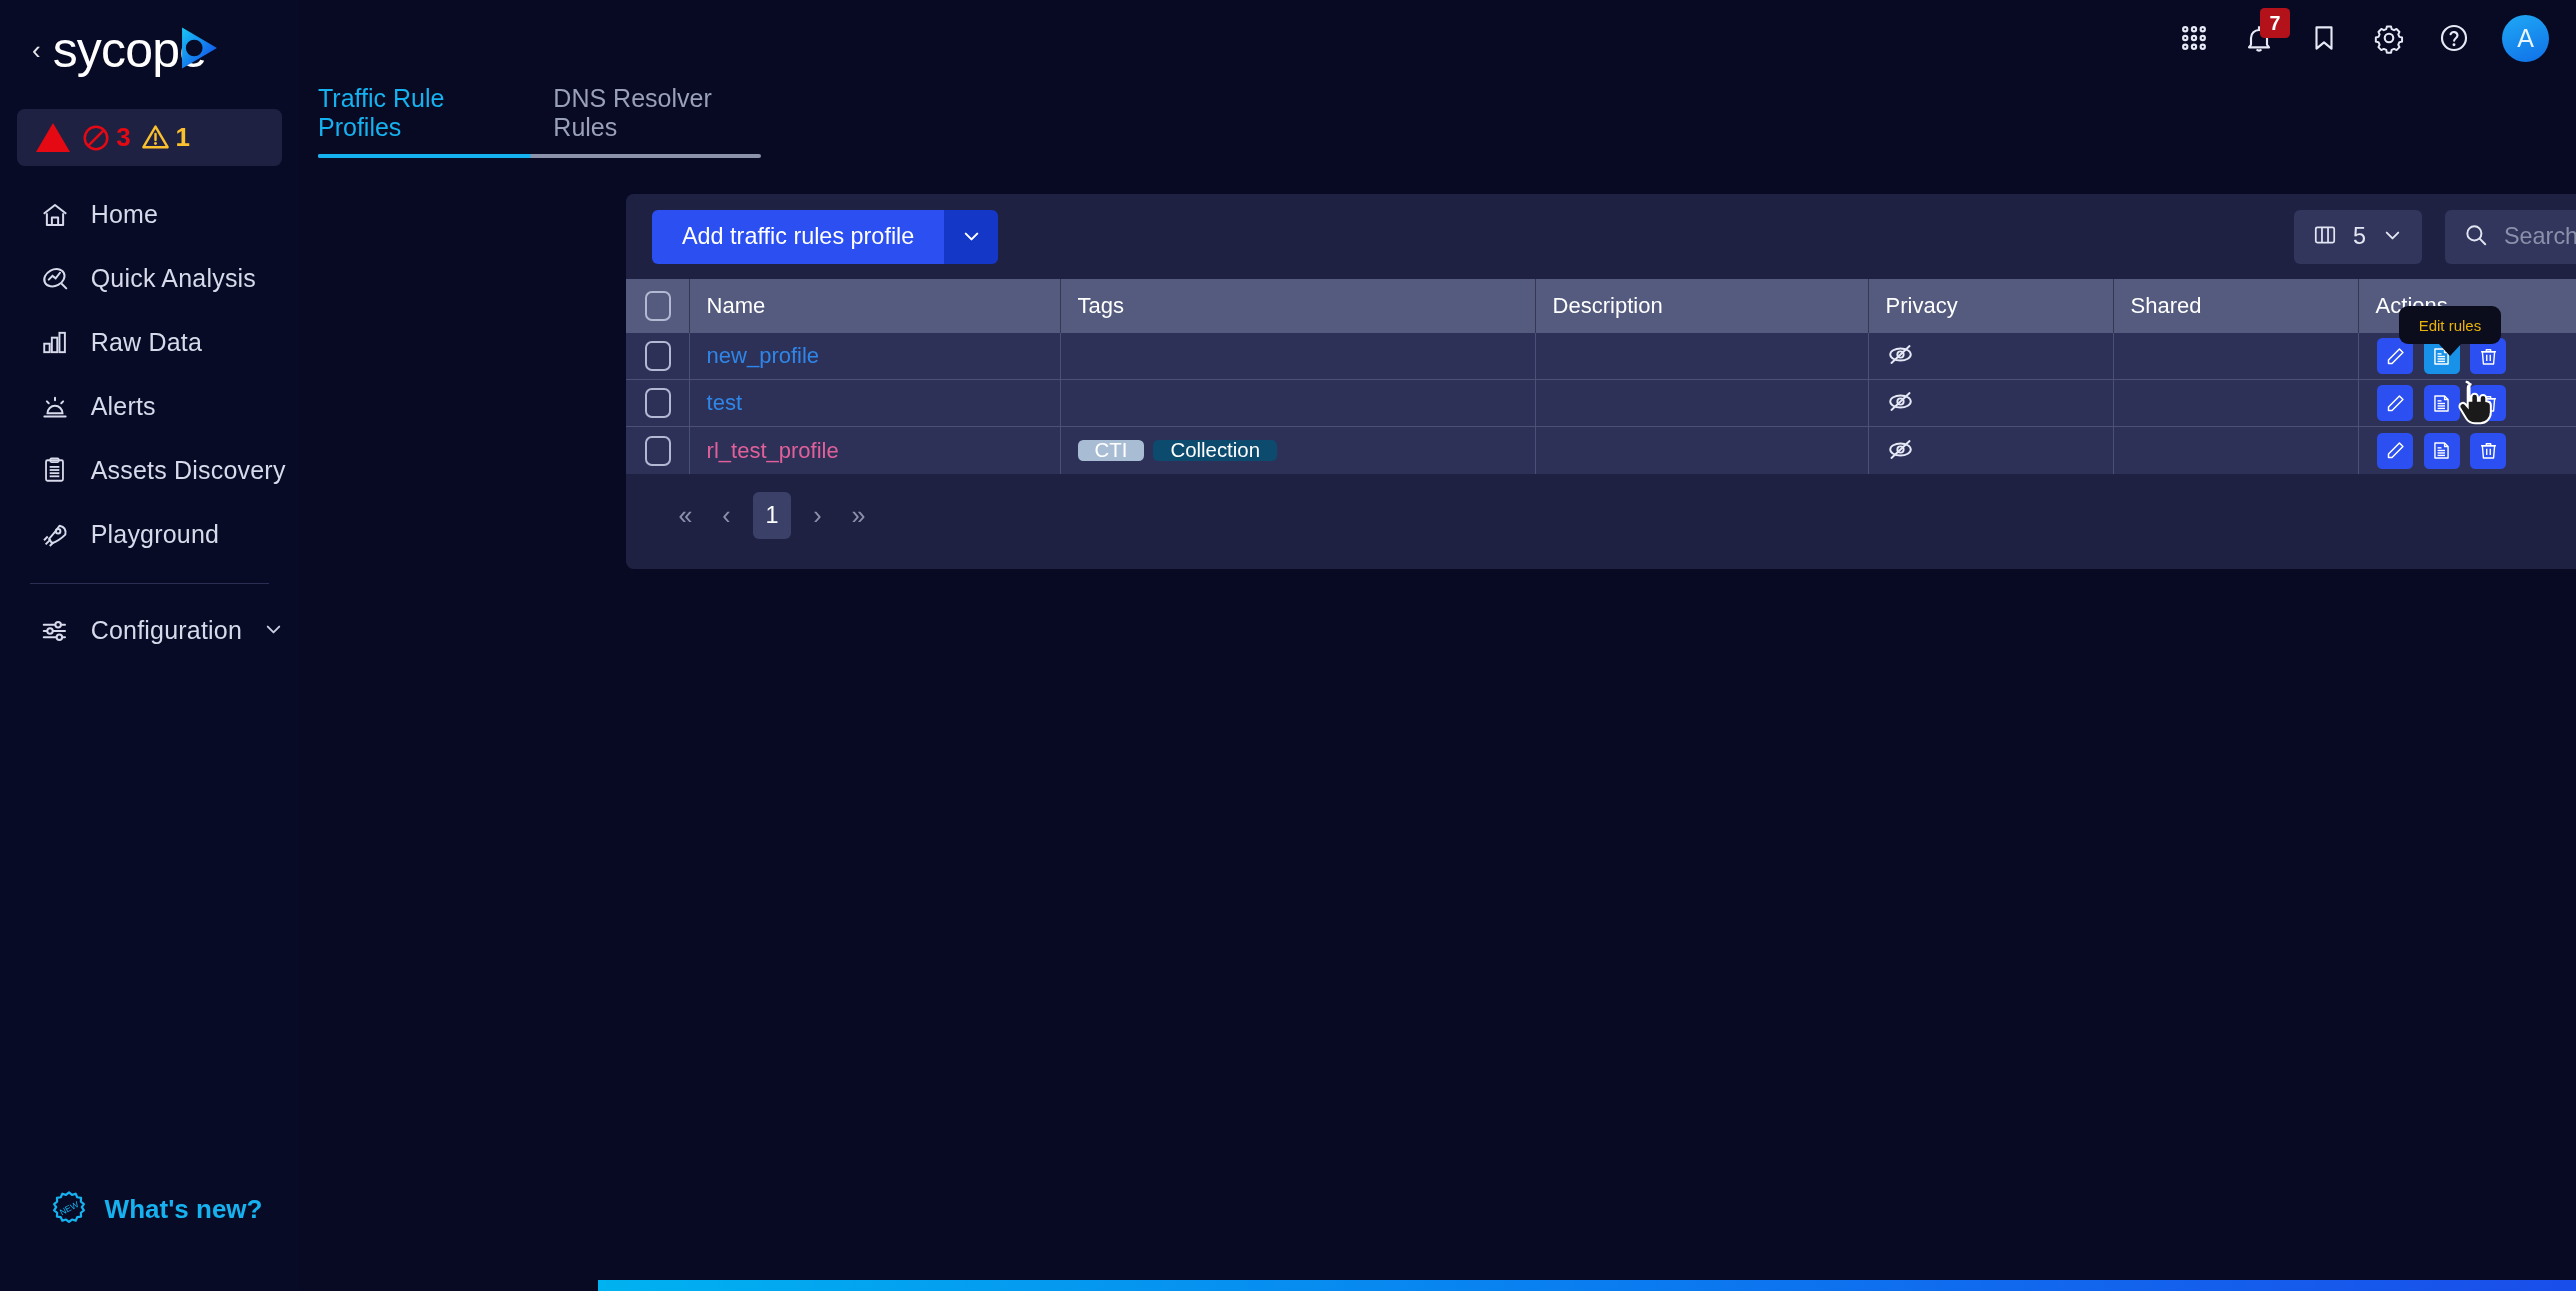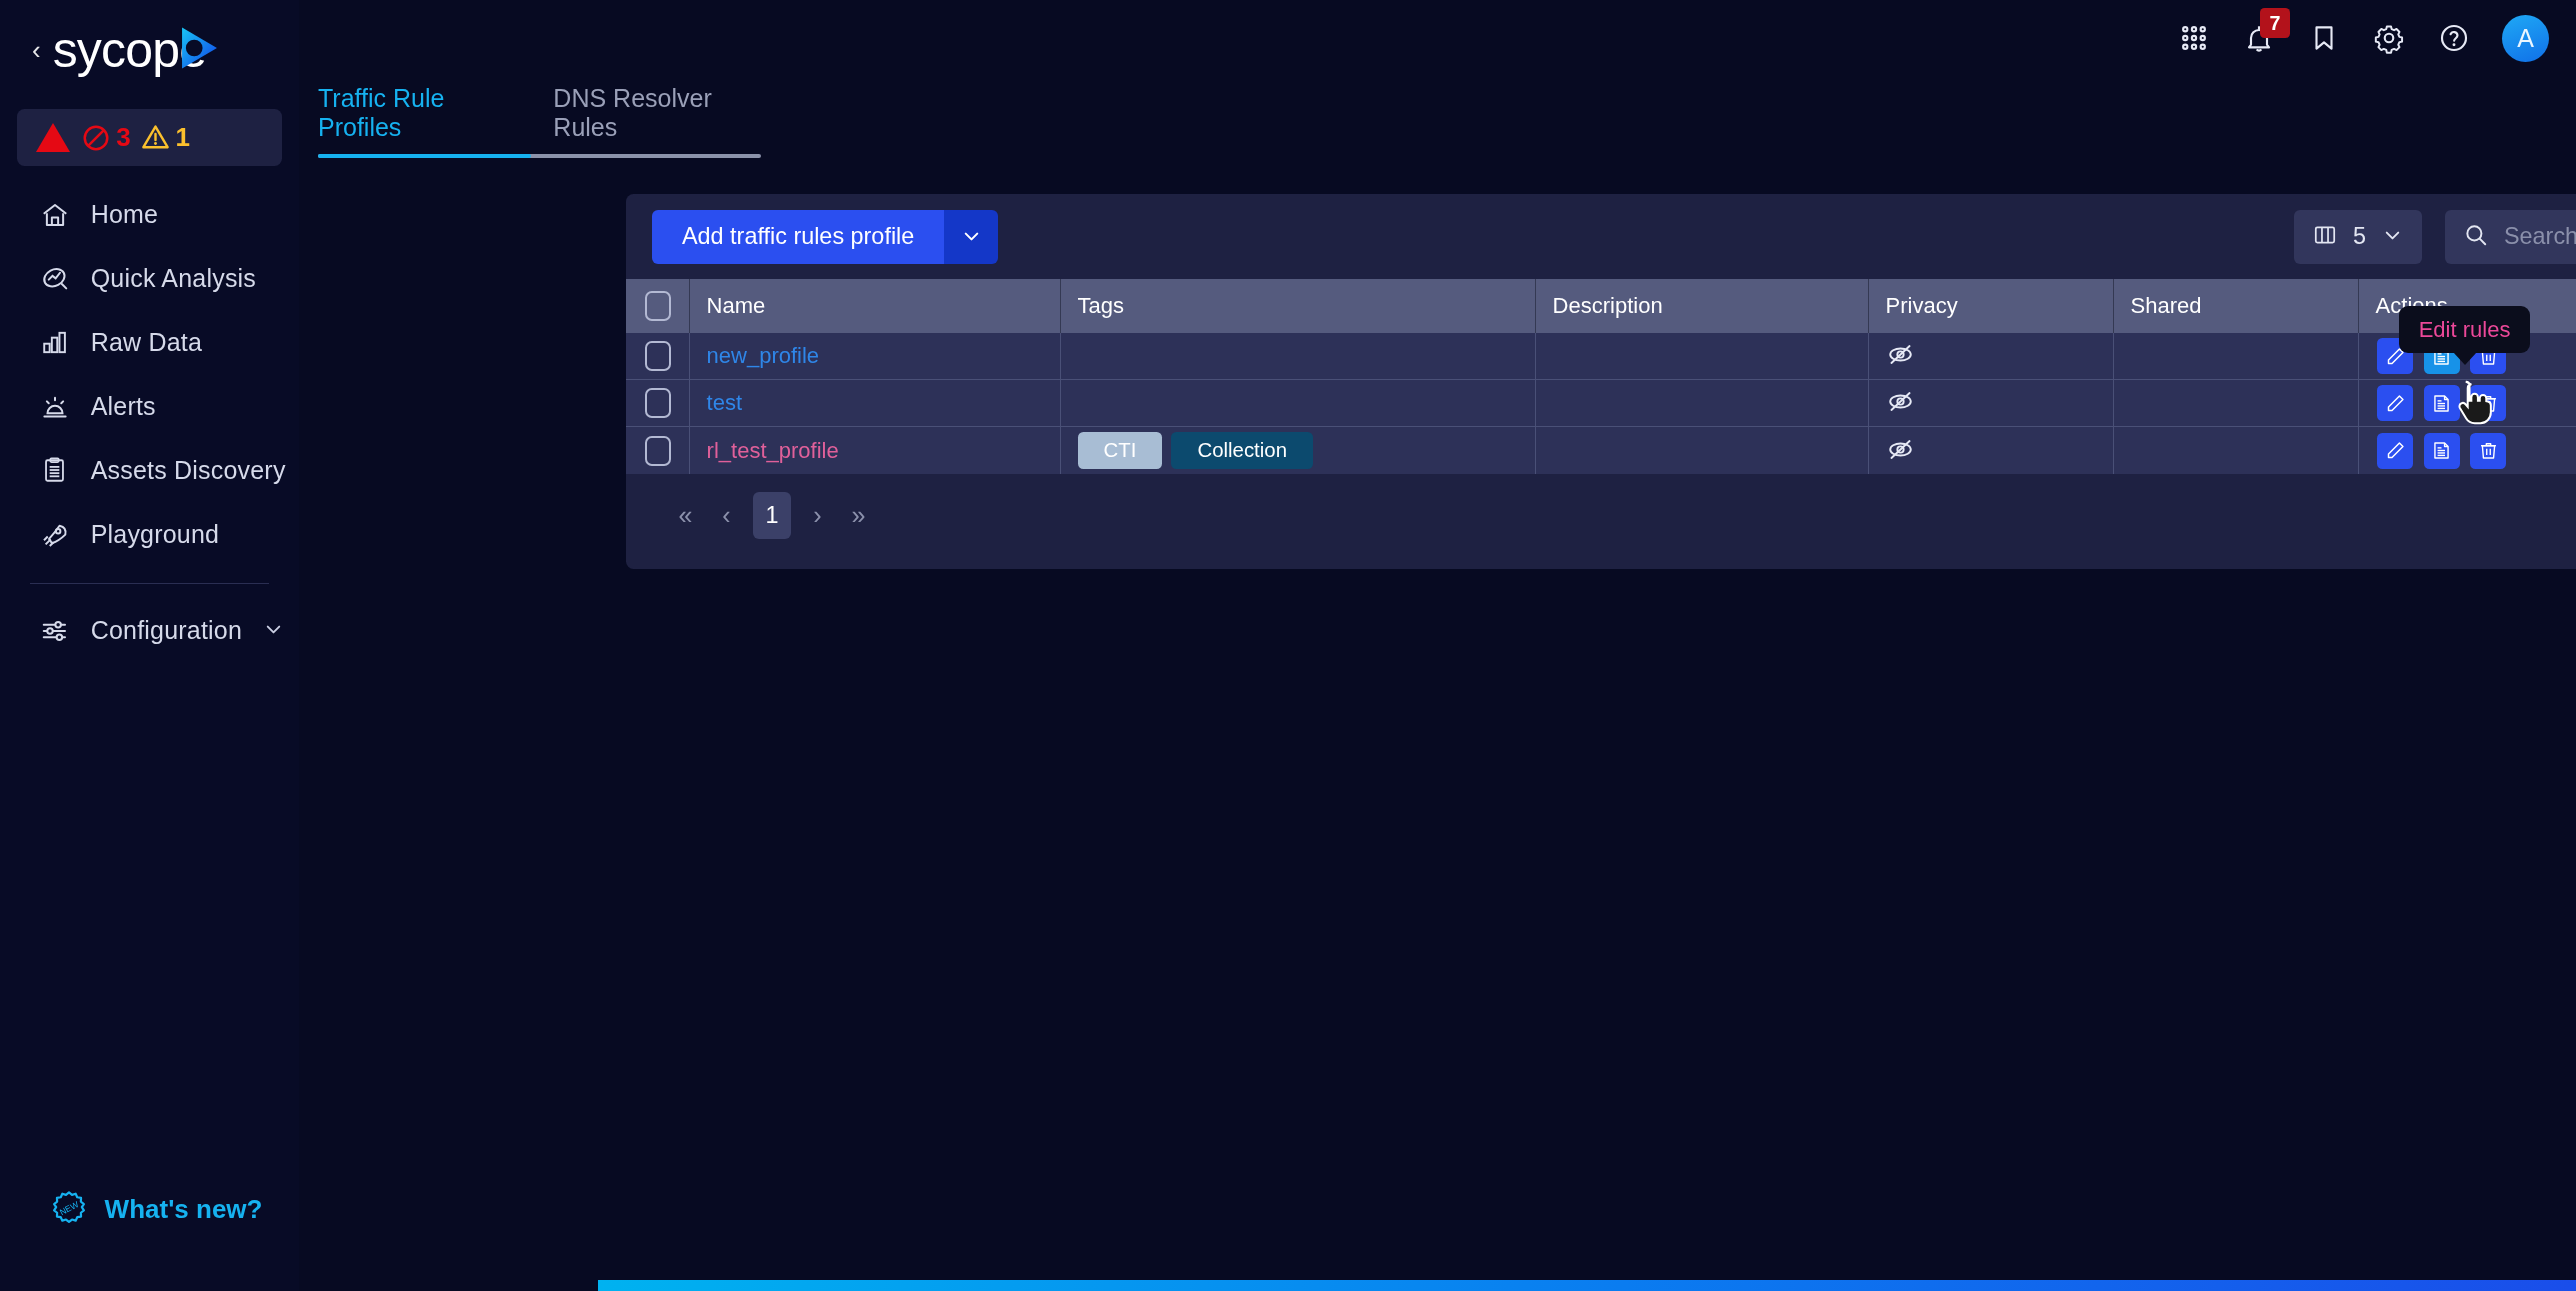--- a/index.html
+++ b/index.html
@@ -136,22 +136,22 @@
   .c-priv { width: 245px; flex: 0 0 245px; }
   .c-shared { width: 245px; flex: 0 0 245px; }
   .c-act { flex: 1; }
   .chk {
     width: 26px; height: 30px; border: 2.3px solid #b3b9d3; border-radius: 6.8px;
     background: transparent; cursor: pointer;
   }
   .name-link { color: #2f86e8; font-size: 22px; cursor: pointer; }
   .name-link.pink { color: #e0609a; }
   .chip {
-    height: 37px; border-radius: 5.3px; display: inline-flex; align-items: center;
-    padding: 0 26px; font-size: 20.4px; color: #ffffff; margin-right: 9px;
+    height: 21px; border-radius: 5.3px; display: inline-flex; align-items: center;
+    padding: 0 17px; font-size: 20.4px; color: #ffffff; margin-right: 9px;
   }
   .act-wrap { display: flex; gap: 10.6px; align-items: center; padding-left: 1.5px; }
   .act-btn {
     width: 36px; height: 36px; border-radius: 5.3px; background: #2b4ff0;
     display: flex; align-items: center; justify-content: center; cursor: pointer;
   }
   .act-btn.hovered { background: #1792e8; }
 
   .pager { height: 82px; display: flex; align-items: center; padding: 0 39px; }
   .pg-btn {
@@ -159,22 +159,22 @@
     color: #8b90ab; font-size: 25px; cursor: pointer;
   }
   .pg-cur {
     width: 38px; height: 47px; border-radius: 6px; background: #3b4068; color: #ffffff;
     display: flex; align-items: center; justify-content: center; font-size: 23.4px; cursor: pointer;
     margin: 0 6px;
   }
 
   
   .tooltip {
-    position: absolute; left: 2100px; top: 306px; background: #0b0d1c; color: #ec4899;
-    font-size: 22px; padding: 10.6px 19.7px; border-radius: 9px; white-space: nowrap; z-index: 50;
+    position: absolute; left: 2100px; top: 306px; background: #0b0d1c; color: #eab308;
+    font-size: 15px; padding: 10.6px 19.7px; border-radius: 9px; white-space: nowrap; z-index: 50;
   }
   .tooltip::after {
     content: ""; position: absolute; left: 50%; bottom: -12px; transform: translateX(-50%);
     border-left: 12px solid transparent; border-right: 12px solid transparent;
     border-top: 13.6px solid #0b0d1c;
   }
   .cursor-hand { position: absolute; left: 2154px; top: 378px; z-index: 60; }
 
   .bottom-bar {
     position: absolute; left: 299px; bottom: 0; width: 2277px; height: 12px;

